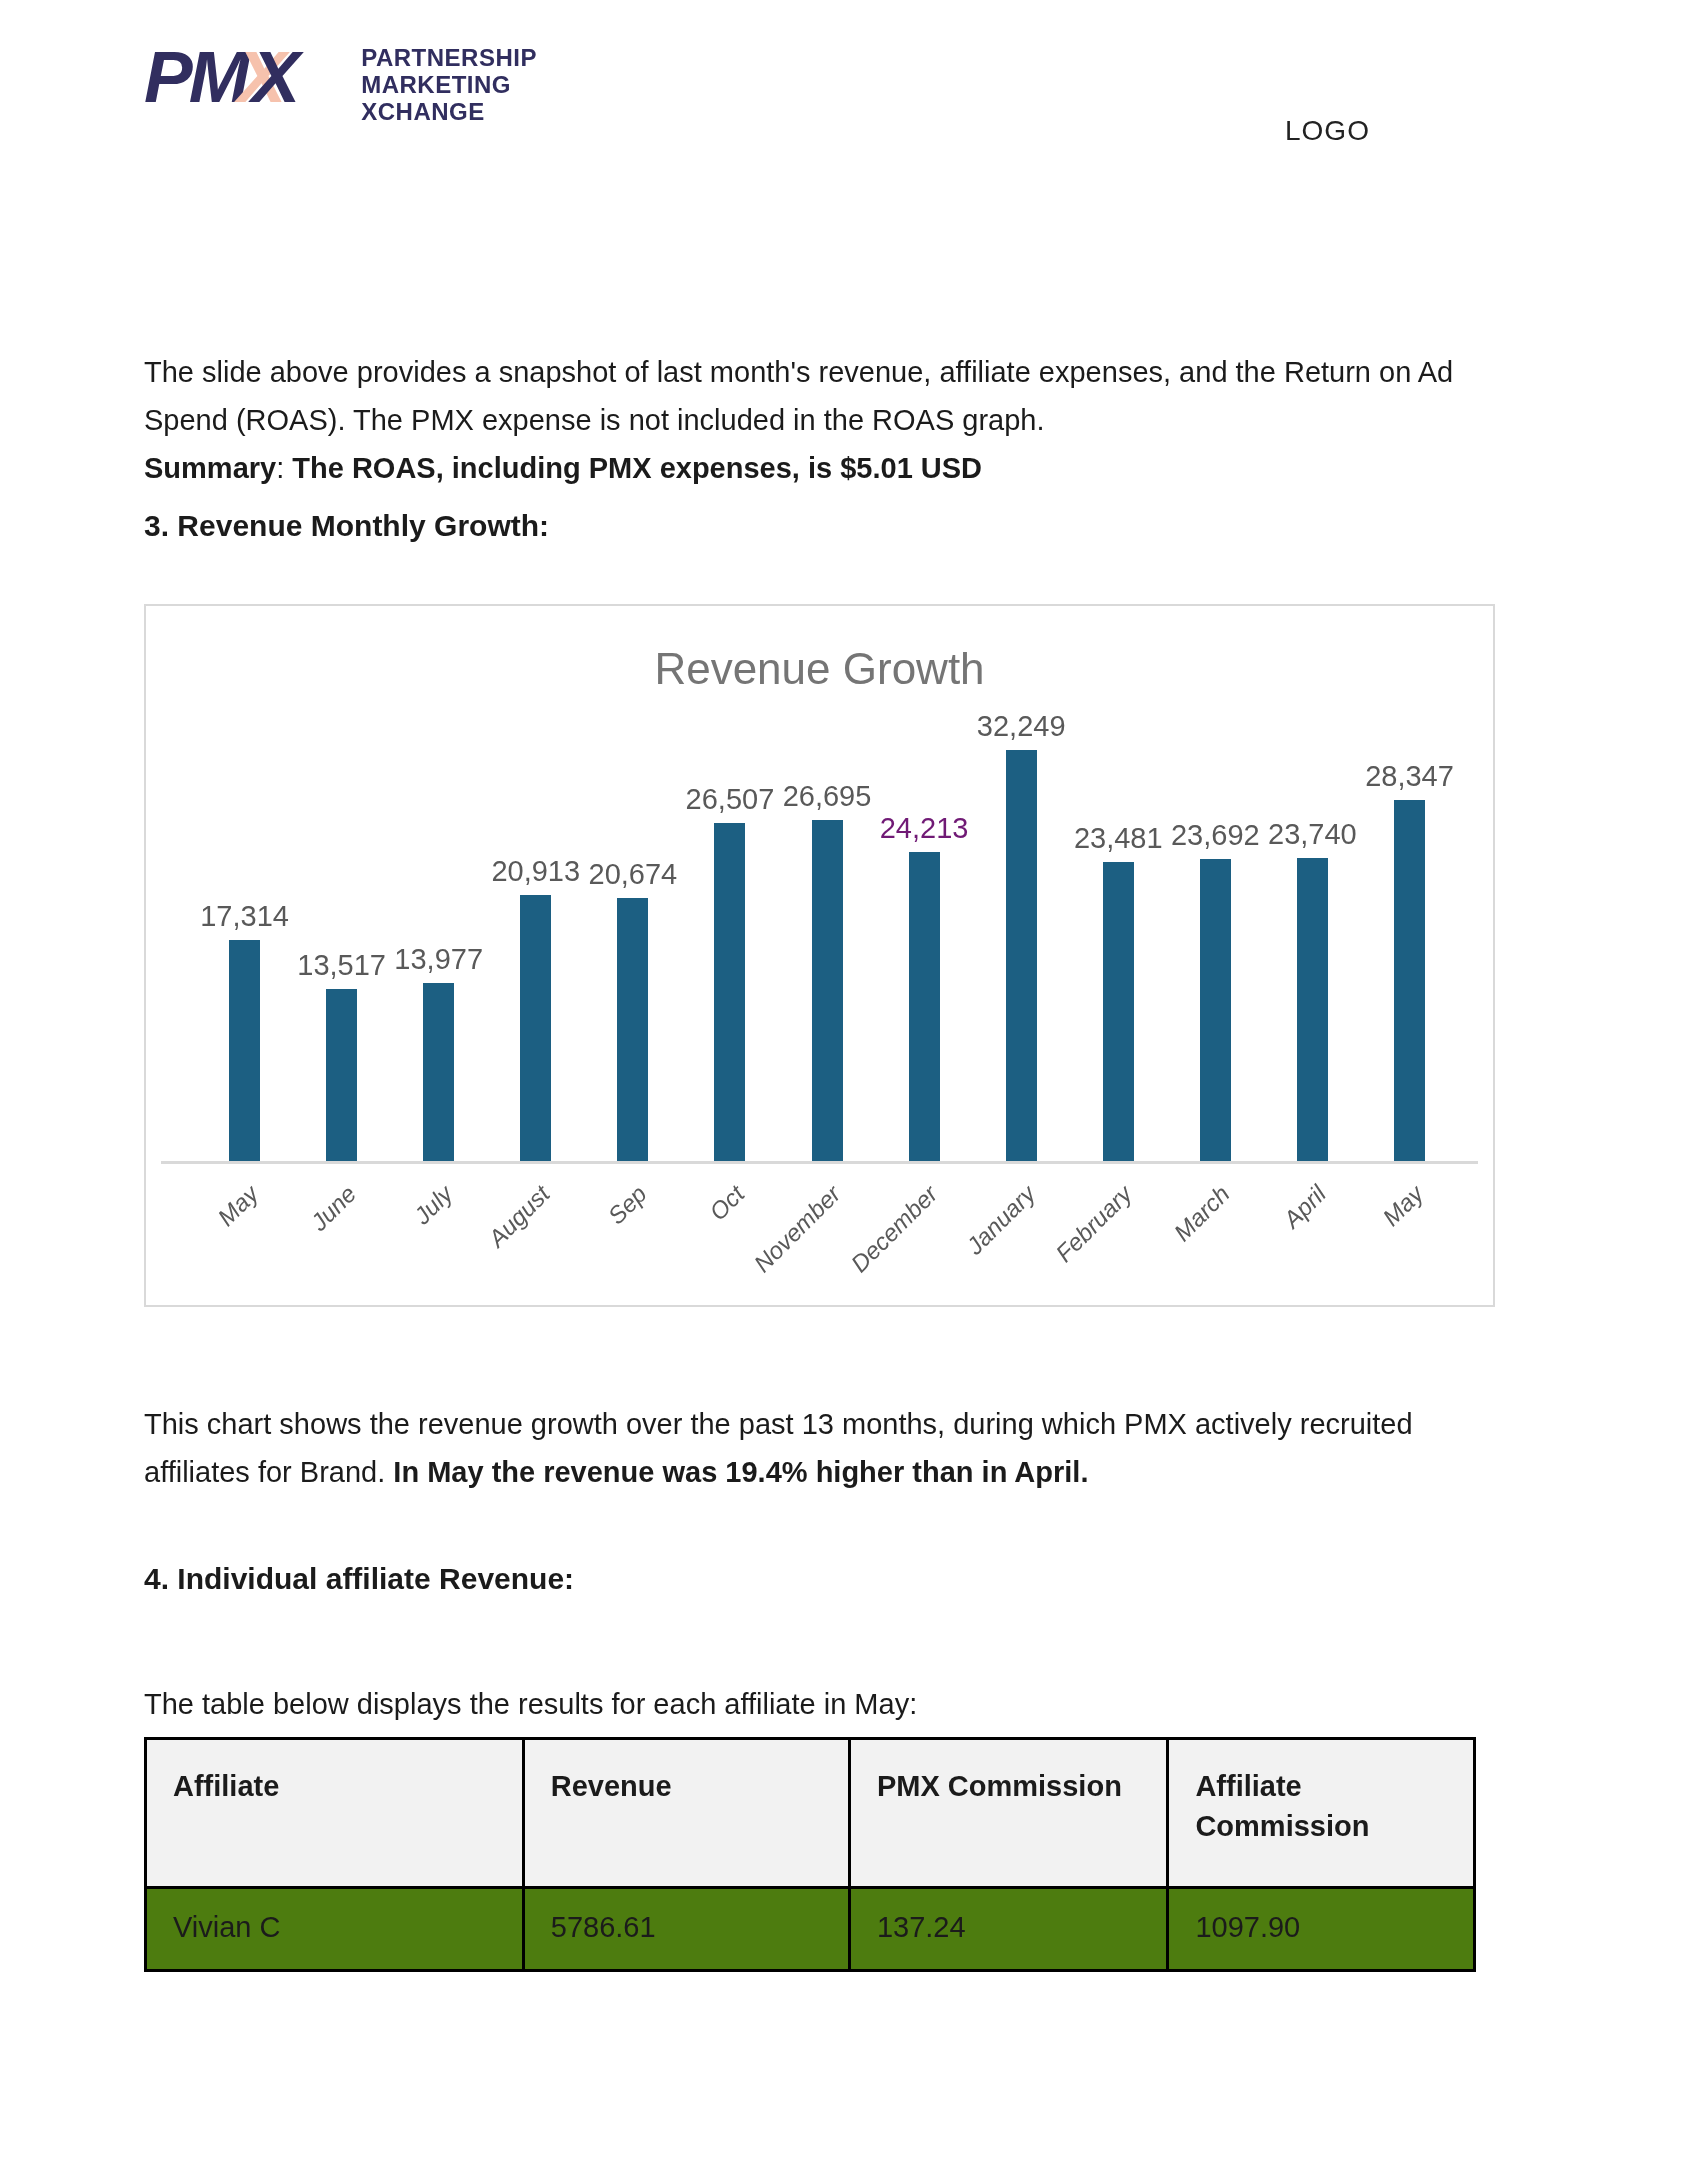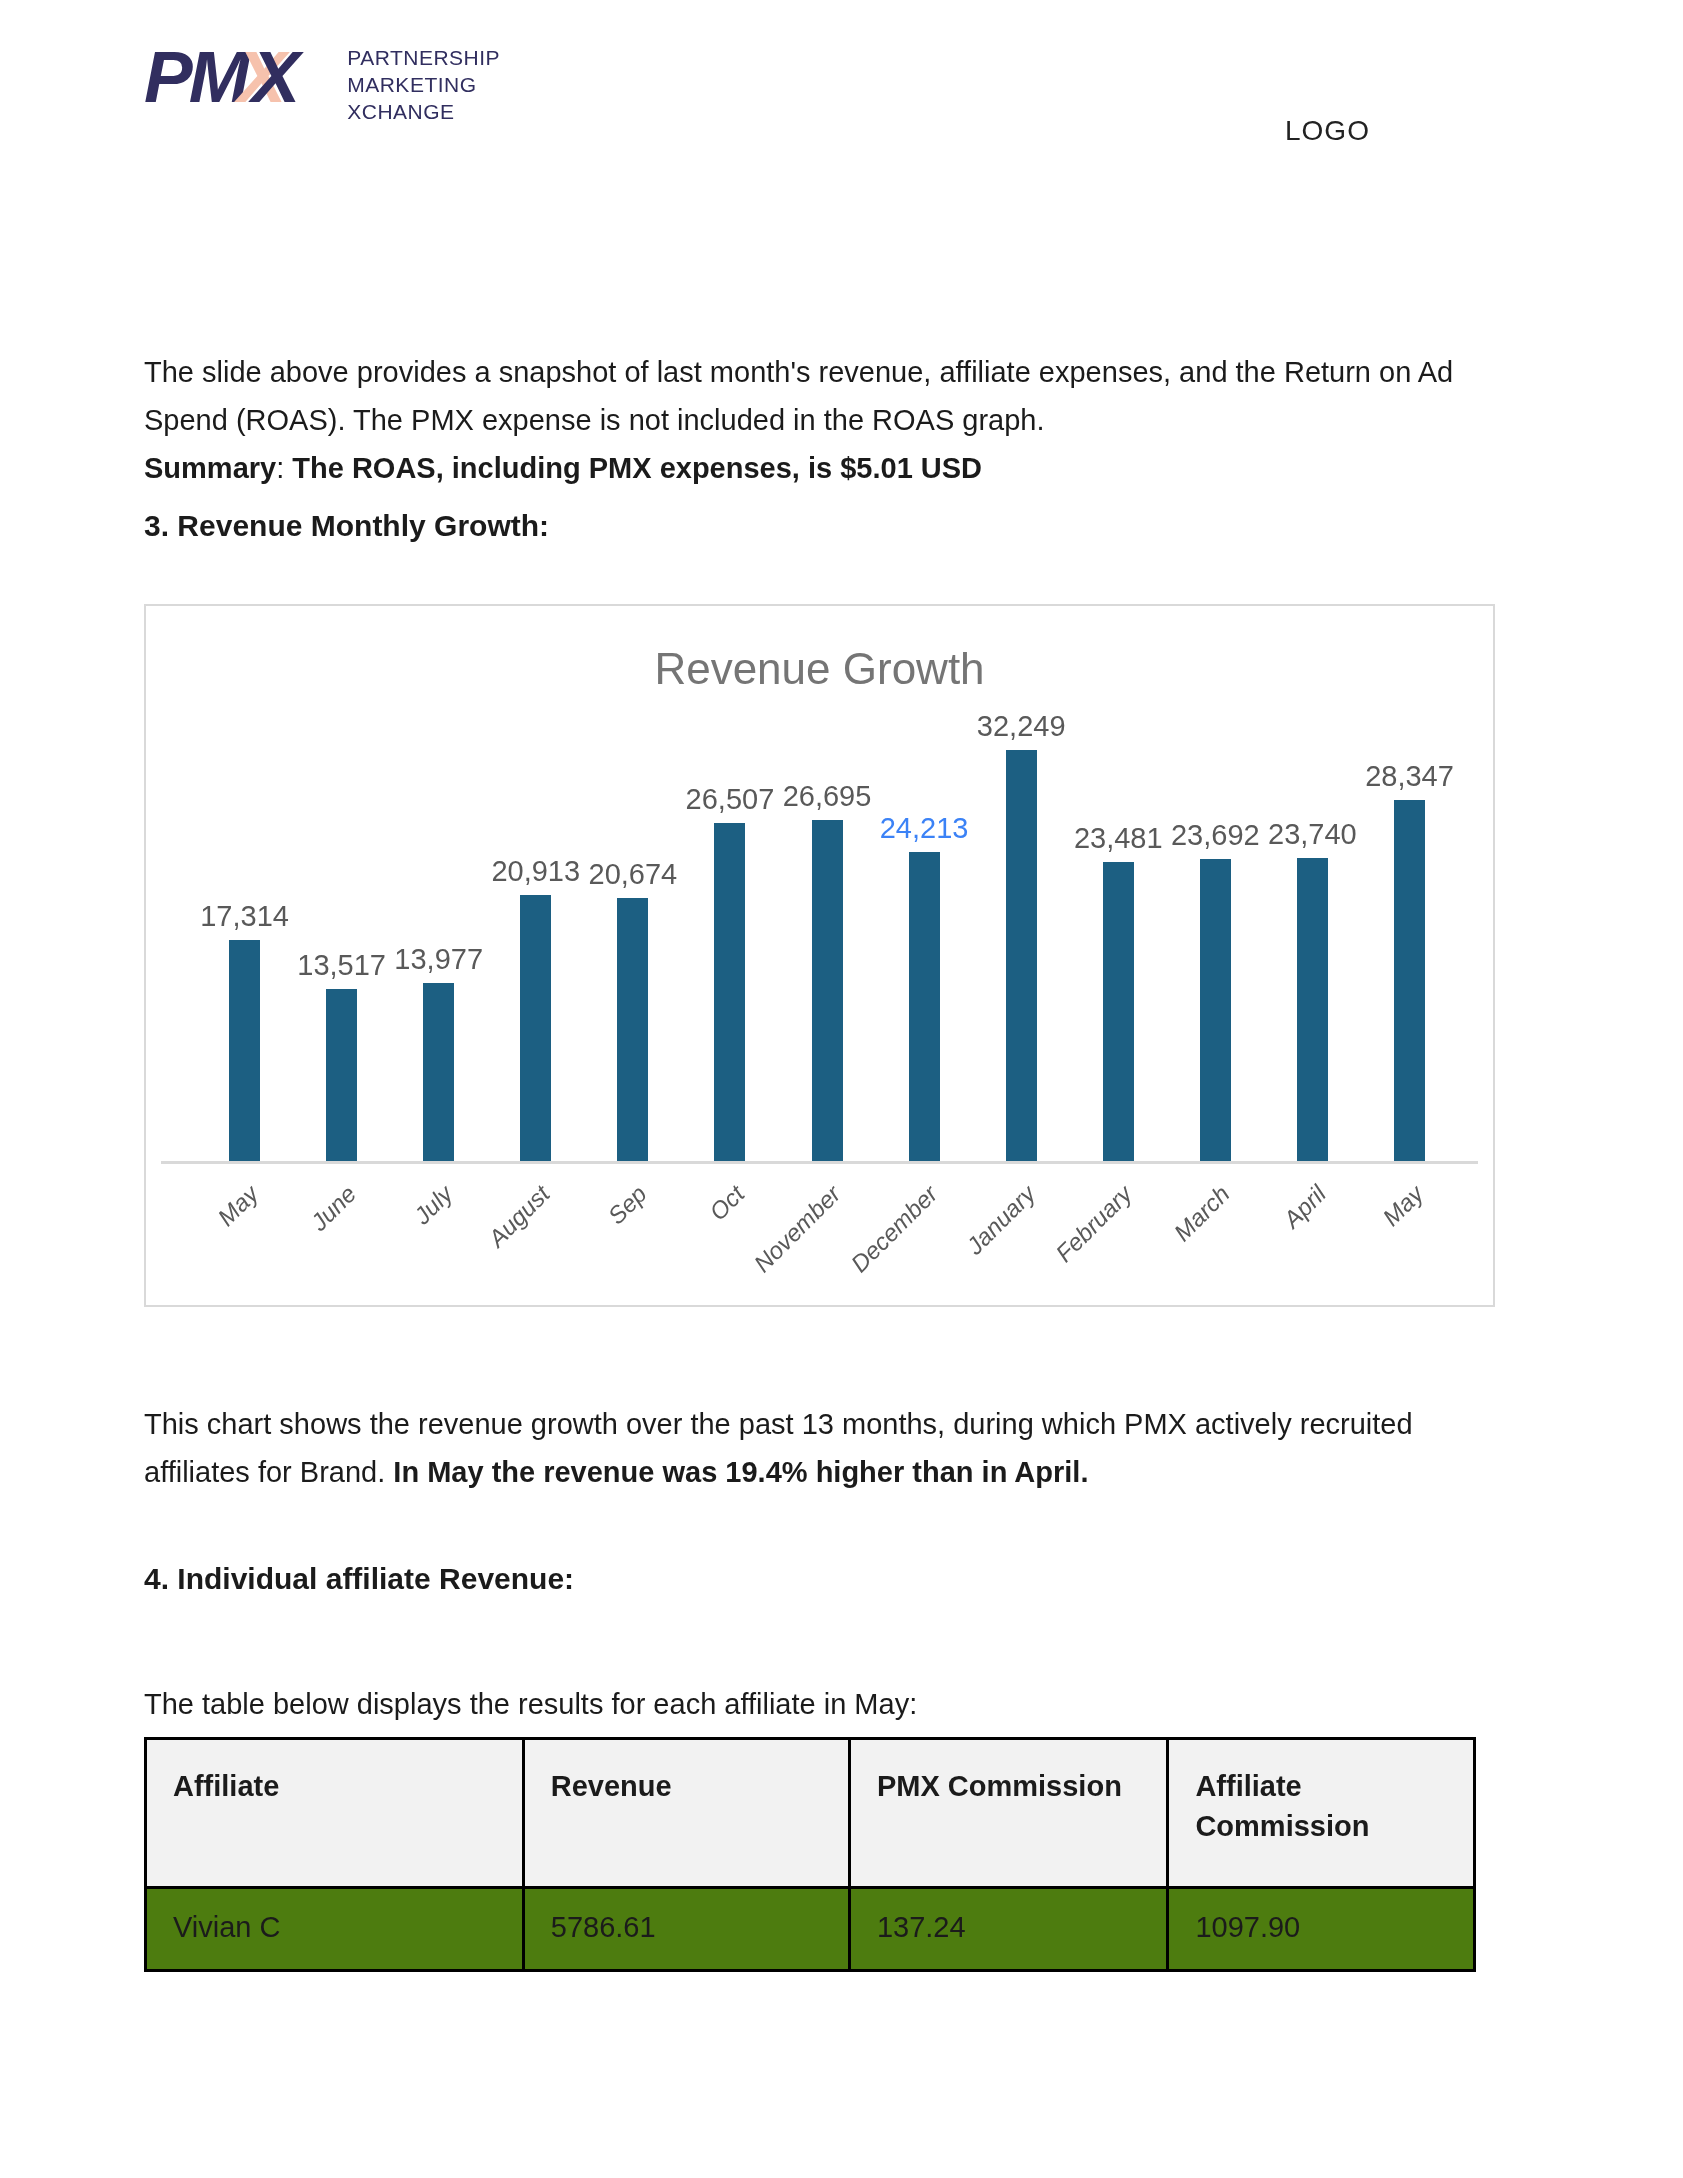--- a/index.html
+++ b/index.html
@@ -6,22 +6,22 @@
   .page{position:relative;width:1683px;height:2178px;background:#ffffff;
         font-family:"Liberation Sans",sans-serif;color:#1b1b1b;overflow:hidden;}
 
   
   .logo{position:absolute;left:144px;top:40px;display:flex;align-items:flex-start;gap:39px;}
   .logo-mark{position:relative;font-style:italic;font-weight:800;font-size:73px;
              line-height:73px;color:#312e5f;letter-spacing:-4px;display:flex;}
   .logo-x{position:relative;display:inline-block;margin-left:6px;}
   .logo-x .x-peach{position:absolute;left:-14px;top:0;color:#f6c2ad;}
   .logo-x .x-navy{position:relative;color:#312e5f;}
-  .logo-tagline{margin-left:12px;margin-top:4px;color:#312e5f;font-weight:400;
-                font-size:21px;line-height:27px;letter-spacing:0.5px;}
+  .logo-tagline{margin-left:26px;margin-top:4px;color:#312e5f;font-weight:700;
+                font-size:24px;line-height:27px;letter-spacing:0.5px;}
   .logo-placeholder{position:absolute;left:1285px;top:115px;font-size:28px;
                     letter-spacing:1px;color:#222;}
 
   
   .para{position:absolute;left:144px;width:1351px;font-size:29px;line-height:48px;}
   .intro{top:319px;}
   .bold{font-weight:700;}
   .h-section{position:absolute;left:144px;font-size:30px;font-weight:700;}
   .h3{top:509px;}
   .h4{top:1562px;}
@@ -105,21 +105,21 @@
         </div>
         <div class="col">
           <div class="val-label" style="color: rgb(89, 89, 89);">26,507</div>
           <div class="bar" style="height: 338px; background: rgb(28, 95, 130);"></div>
         </div>
         <div class="col">
           <div class="val-label" style="color: rgb(89, 89, 89);">26,695</div>
           <div class="bar" style="height: 341px; background: rgb(28, 95, 130);"></div>
         </div>
         <div class="col">
-          <div class="val-label" style="color: #3b82f6;">24,213</div>
+          <div class="val-label" style="color: #701a75;">24,213</div>
           <div class="bar" style="height: 309px; background: rgb(28, 95, 130);"></div>
         </div>
         <div class="col">
           <div class="val-label" style="color: rgb(89, 89, 89);">32,249</div>
           <div class="bar" style="height: 411px; background: rgb(28, 95, 130);"></div>
         </div>
         <div class="col">
           <div class="val-label" style="color: rgb(89, 89, 89);">23,481</div>
           <div class="bar" style="height: 299px; background: rgb(28, 95, 130);"></div>
         </div>

